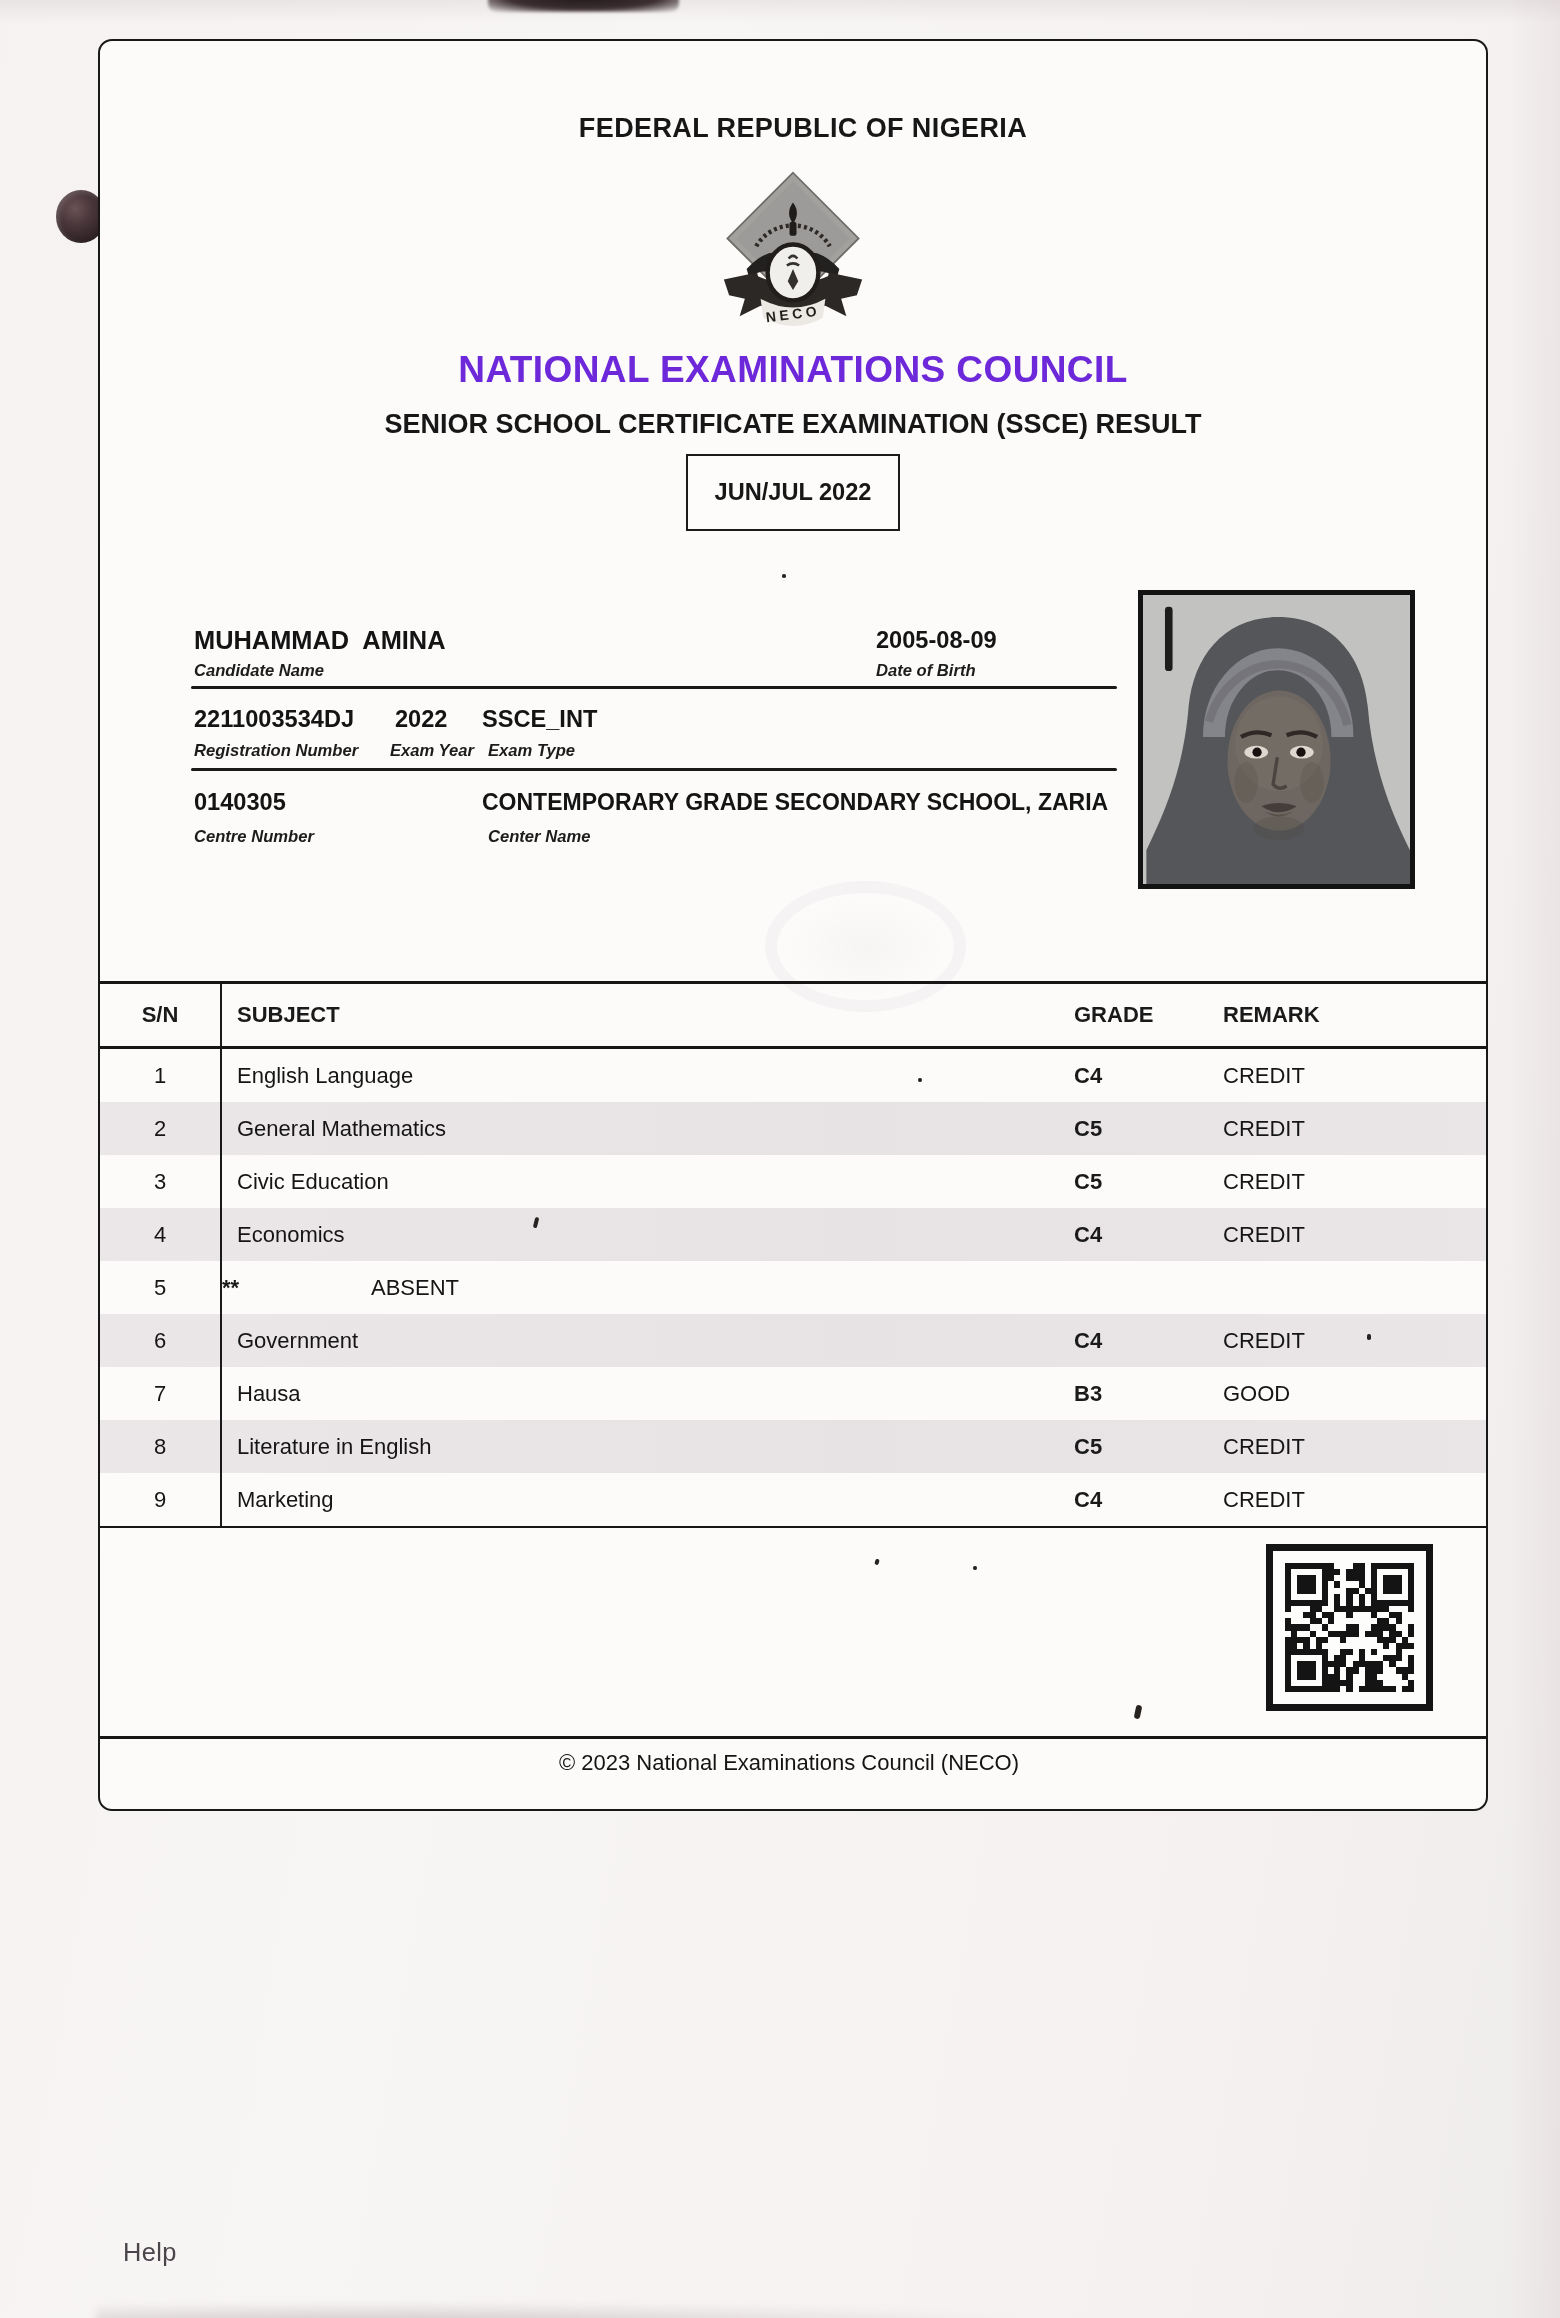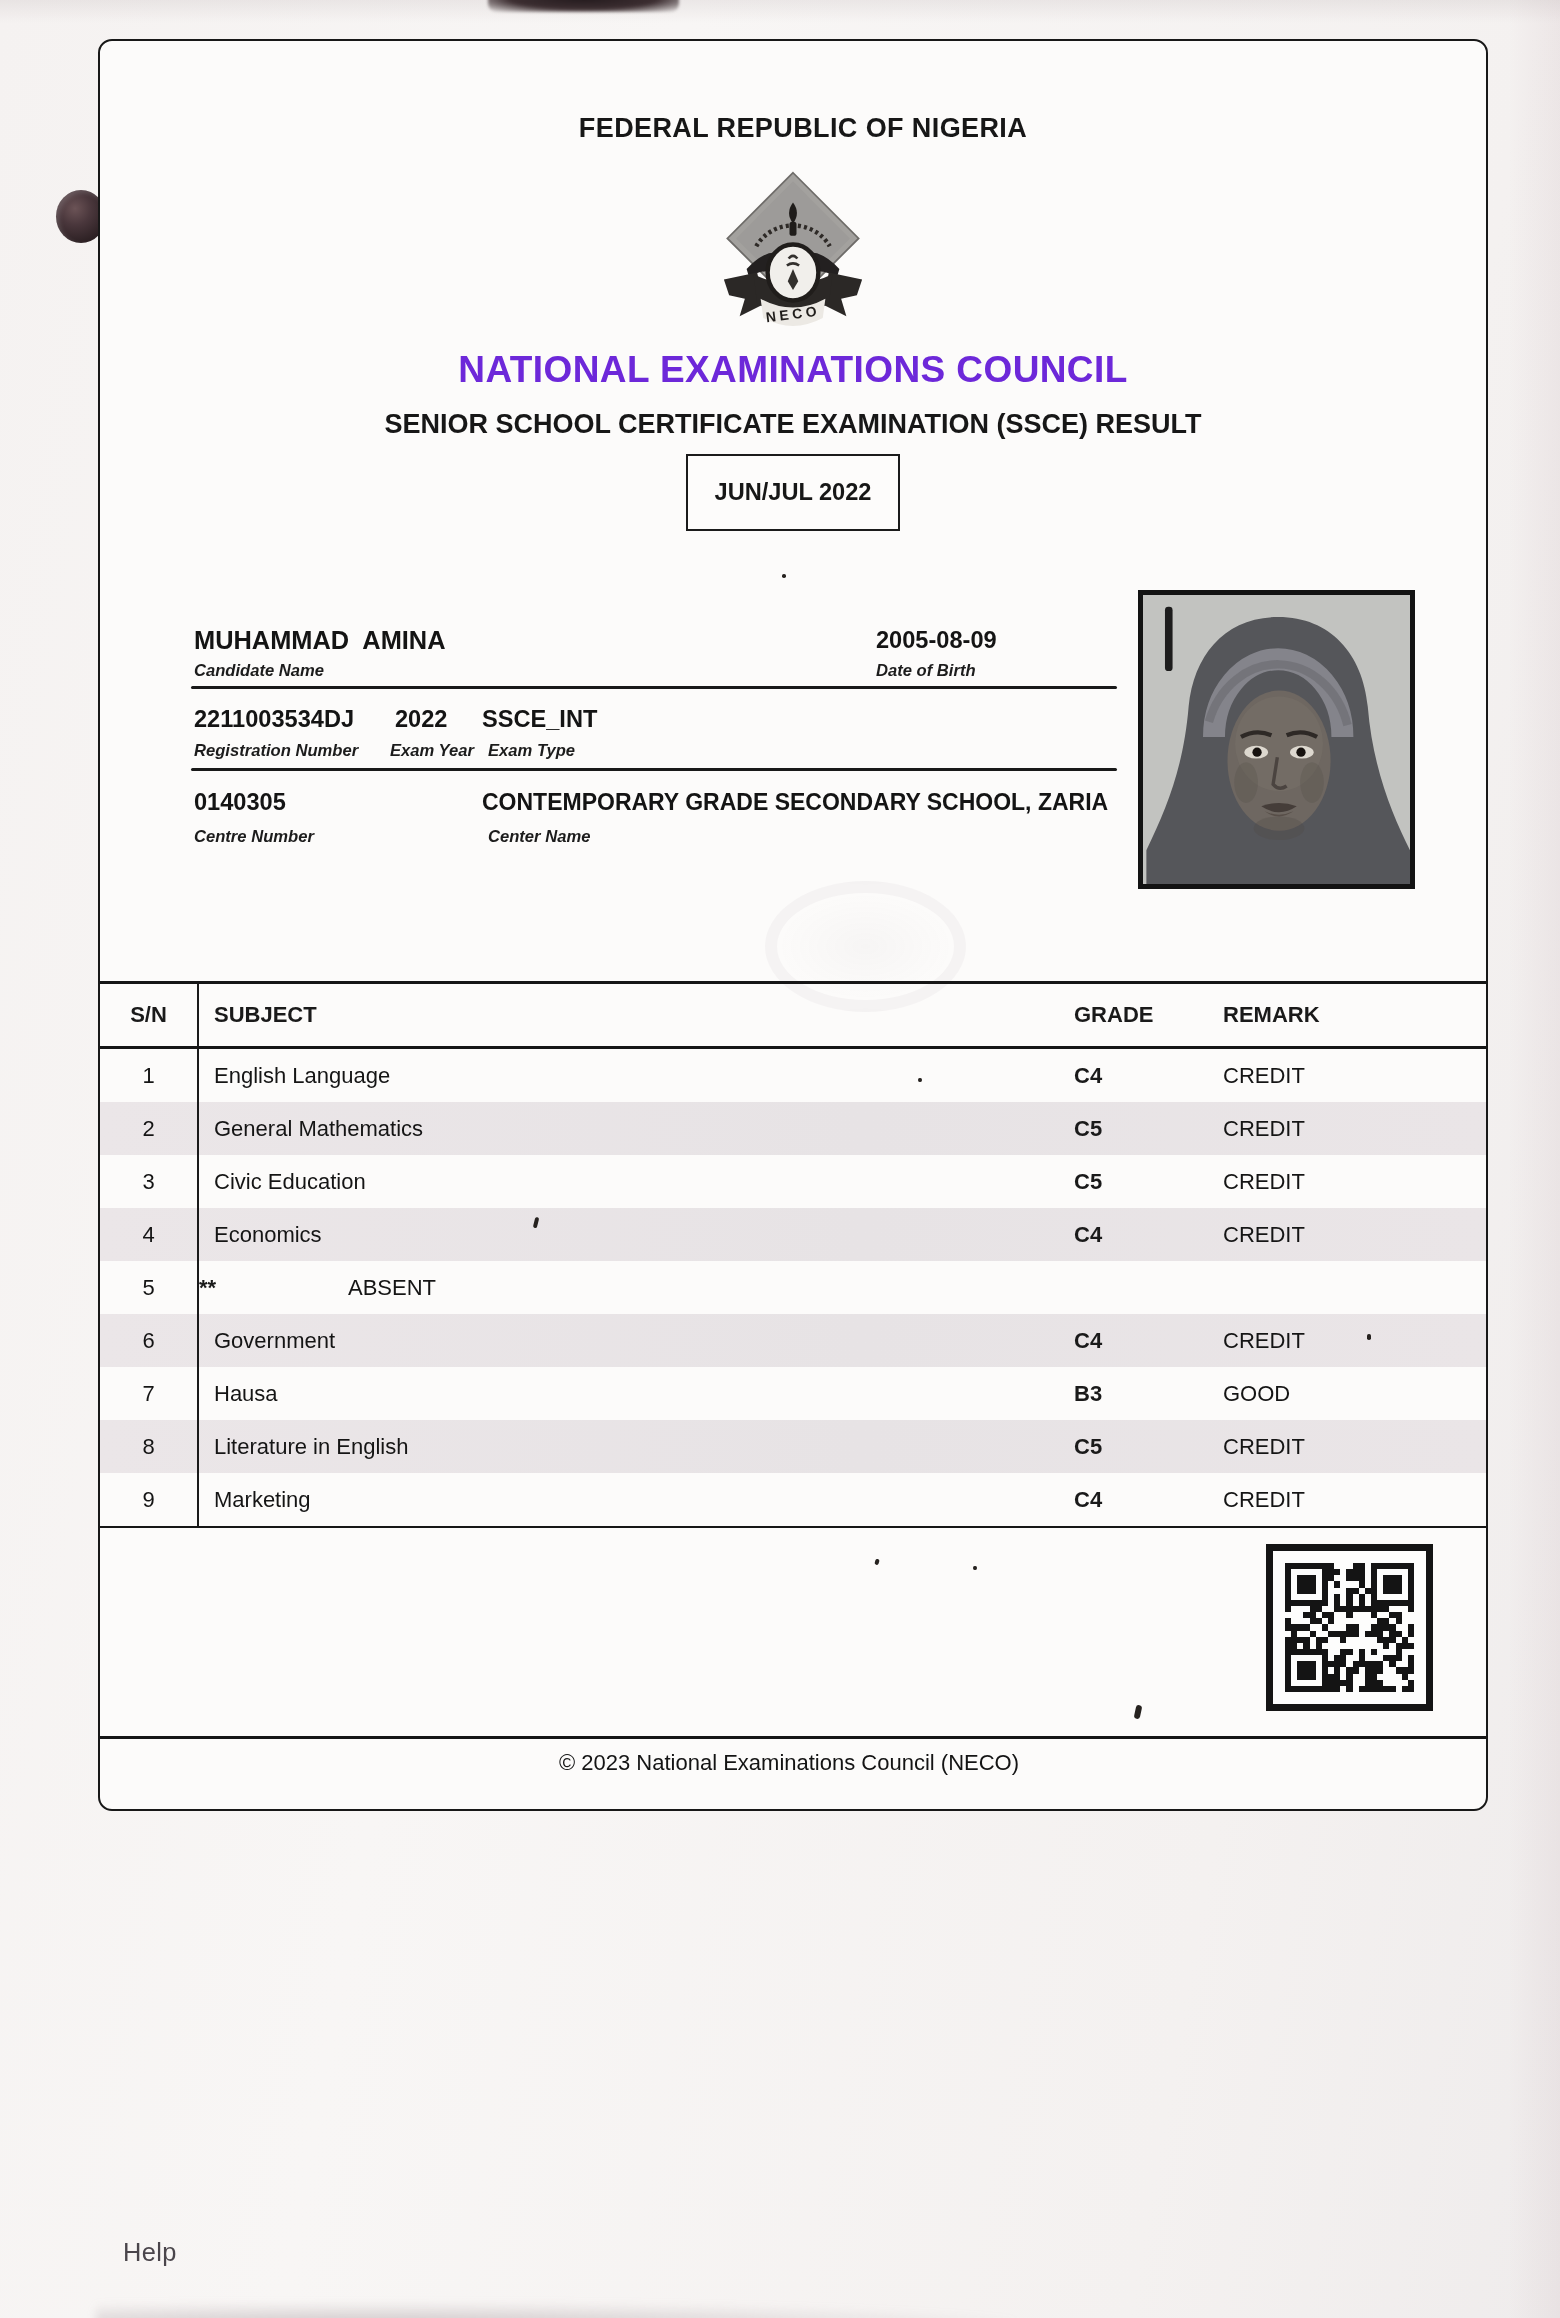--- a/index.html
+++ b/index.html
@@ -50,21 +50,21 @@
   .photo svg{ display:block; width:100%; height:100%; }
 
   .watermark-ghost{ position:absolute; left:665px; top:840px; width:201px; height:131px;
     border-radius:50%; border:12.3px solid rgba(110,100,108,0.05);
     background:radial-gradient(ellipse, rgba(110,100,108,0.04), rgba(110,100,108,0) 70%); }
 
   .results{ position:absolute; left:0; top:940px; width:100%; border-top:3.5px solid #161616; }
   .thead{ display:flex; align-items:center; height:65px; border-bottom:3.5px solid #161616; }
   .trow{ display:flex; align-items:center; height:53px; }
   .trow.shaded{ background:linear-gradient(90deg,#ebe6e8 0%,#e7e3e5 55%,#eae5e7 100%); }
-  .c-sn{ width:99px; text-align:center; border-right:2.6px solid #1a1a1a; align-self:stretch;
+  .c-sn{ width:122px; text-align:center; border-right:2.6px solid #1a1a1a; align-self:stretch;
          display:flex; align-items:center; justify-content:center; }
   .c-subject{ flex:1; padding-left:15px; }
   .c-grade{ width:149px; font-weight:bold; }
   .c-remark{ width:263px; }
   .thead .c-subject, .thead .c-sn, .thead .c-grade, .thead .c-remark{ font-weight:bold; font-size:22px; }
   .trow .c-sn, .trow .c-subject, .trow .c-remark{ font-size:22px; font-weight:normal; color:#151515; }
   .trow .c-grade{ font-size:22px; }
   .results-bottom{ height:0; border-bottom:2.6px solid #161616; }
 
   .qr-frame{ position:absolute; left:1166px; top:1503px; width:167px; height:167px;

